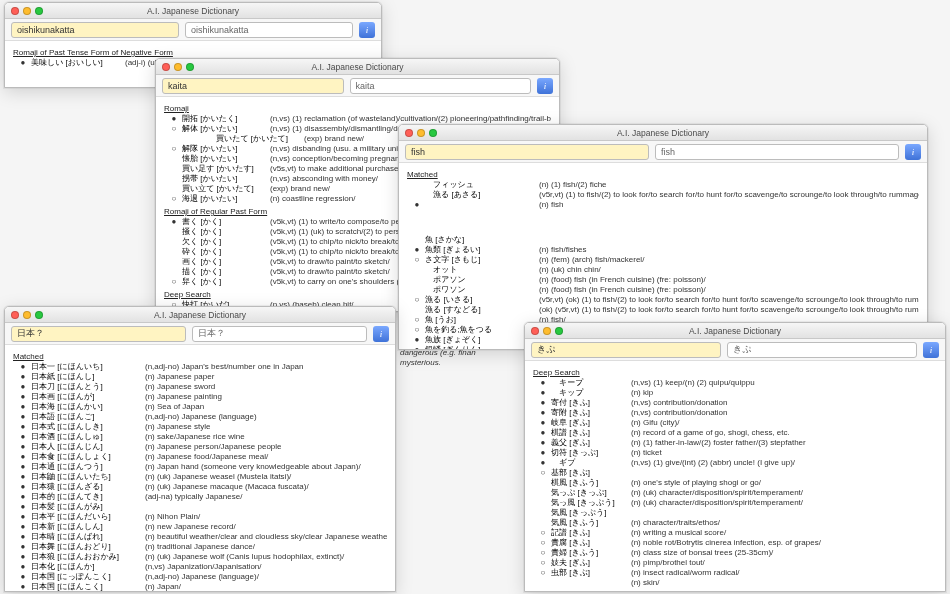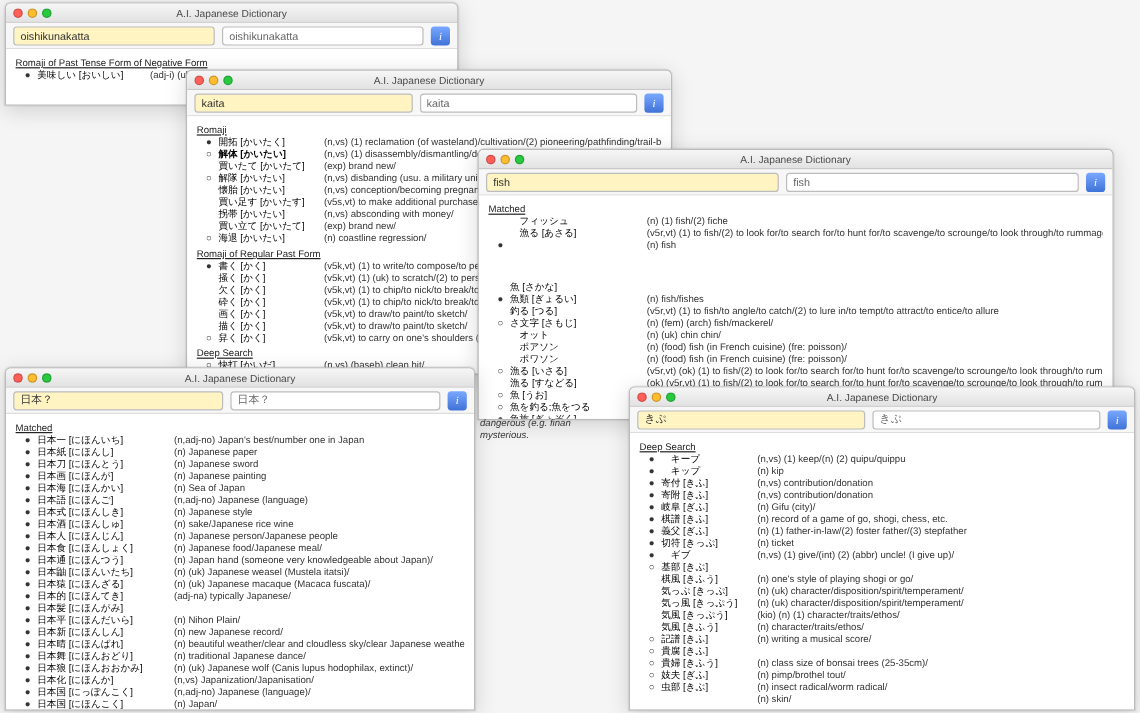--- a/index.html
+++ b/index.html
@@ -161,26 +161,26 @@
   </div>
   <div class="body" id="body-w2">
       <div class="sect">Romaji</div>
       <div class="row">
         <div class="bullet">●</div>
         <div class="term" style="min-width: 84px;">開拓 [かいたく]</div>
         <div class="def">(n,vs) (1) reclamation (of wasteland)/cultivation/(2) pioneering/pathfinding/trail-blazing</div>
       </div>
       <div class="row">
         <div class="bullet">○</div>
-        <div class="term" style="min-width: 84px; font-weight: bold;">解体 [かいたい]</div>
+        <div class="term" style="min-width: 84px;">解体 [かいたい]</div>
         <div class="def">(n,vs) (1) disassembly/dismantling/deconstruction/dissolution/demolishing/(adj-f) (2) (obsc) dissection (i.e. postmortem)</div>
       </div>
       <div class="row">
         <div class="bullet"></div>
-        <div class="term" style="min-width: 84px;">買いたて [かいたて]</div>
+        <div class="term" style="min-width: 84px; margin-left: 34px;">買いたて [かいたて]</div>
         <div class="def">(exp) brand new/</div>
       </div>
       <div class="row">
         <div class="bullet">○</div>
         <div class="term" style="min-width: 84px;">解隊 [かいたい]</div>
         <div class="def">(n,vs) disbanding (usu. a military unit)/breaking up/</div>
       </div>
       <div class="row">
         <div class="bullet"></div>
         <div class="term" style="min-width: 84px;">懐胎 [かいたい]</div>
@@ -279,25 +279,20 @@
       </div>
       <div class="row">
         <div class="bullet">●</div>
         <div class="term" style="min-width: 110px; margin-top: 35px;">魚 [さかな]</div>
         <div class="def">(n) fish</div>
       </div>
       <div class="row">
         <div class="bullet">●</div>
         <div class="term" style="min-width: 110px;">魚類 [ぎょるい]</div>
         <div class="def">(n) fish/fishes</div>
-      </div>
-      <div class="row">
-        <div class="bullet"></div>
-        <div class="term" style="min-width: 110px;">釣る [つる]</div>
-        <div class="def">(v5r,vt) (1) to fish/to angle/to catch/(2) to lure in/to tempt/to attract/to entice/to allure</div>
       </div>
       <div class="row">
         <div class="bullet">○</div>
         <div class="term" style="min-width: 110px;">さ文字 [さもじ]</div>
         <div class="def">(n) (fem) (arch) fish/mackerel/</div>
       </div>
       <div class="row">
         <div class="bullet"></div>
         <div class="term" style="min-width: 110px;">　オット</div>
         <div class="def">(n) (uk) chin chin/</div>
@@ -567,35 +562,35 @@
         <div class="def">(n) (uk) character/disposition/spirit/temperament/</div>
       </div>
       <div class="row">
         <div class="bullet"></div>
         <div class="term" style="min-width: 76px;">気っ風 [きっぷう]</div>
         <div class="def">(n) (uk) character/disposition/spirit/temperament/</div>
       </div>
       <div class="row">
         <div class="bullet"></div>
         <div class="term" style="min-width: 76px;">気風 [きっぷう]</div>
-        <div class="def">(kio) (n) (1) character/traits/ethos/</div>
       </div>
       <div class="row">
         <div class="bullet"></div>
         <div class="term" style="min-width: 76px;">気風 [きふう]</div>
         <div class="def">(n) character/traits/ethos/</div>
       </div>
       <div class="row">
         <div class="bullet">○</div>
         <div class="term" style="min-width: 76px;">記譜 [きふ]</div>
         <div class="def">(n) writing a musical score/</div>
       </div>
       <div class="row">
         <div class="bullet">○</div>
         <div class="term" style="min-width: 76px;">貴腐 [きふ]</div>
+        <div class="def">(n) noble rot/Botrytis cinerea infection, esp. of grapes/</div>
       </div>
       <div class="row">
         <div class="bullet">○</div>
         <div class="term" style="min-width: 76px;">貴婦 [きふう]</div>
         <div class="def">(n) class size of bonsai trees (25-35cm)/</div>
       </div>
       <div class="row">
         <div class="bullet">○</div>
         <div class="term" style="min-width: 76px;">妓夫 [ぎふ]</div>
         <div class="def">(n) pimp/brothel tout/</div>

